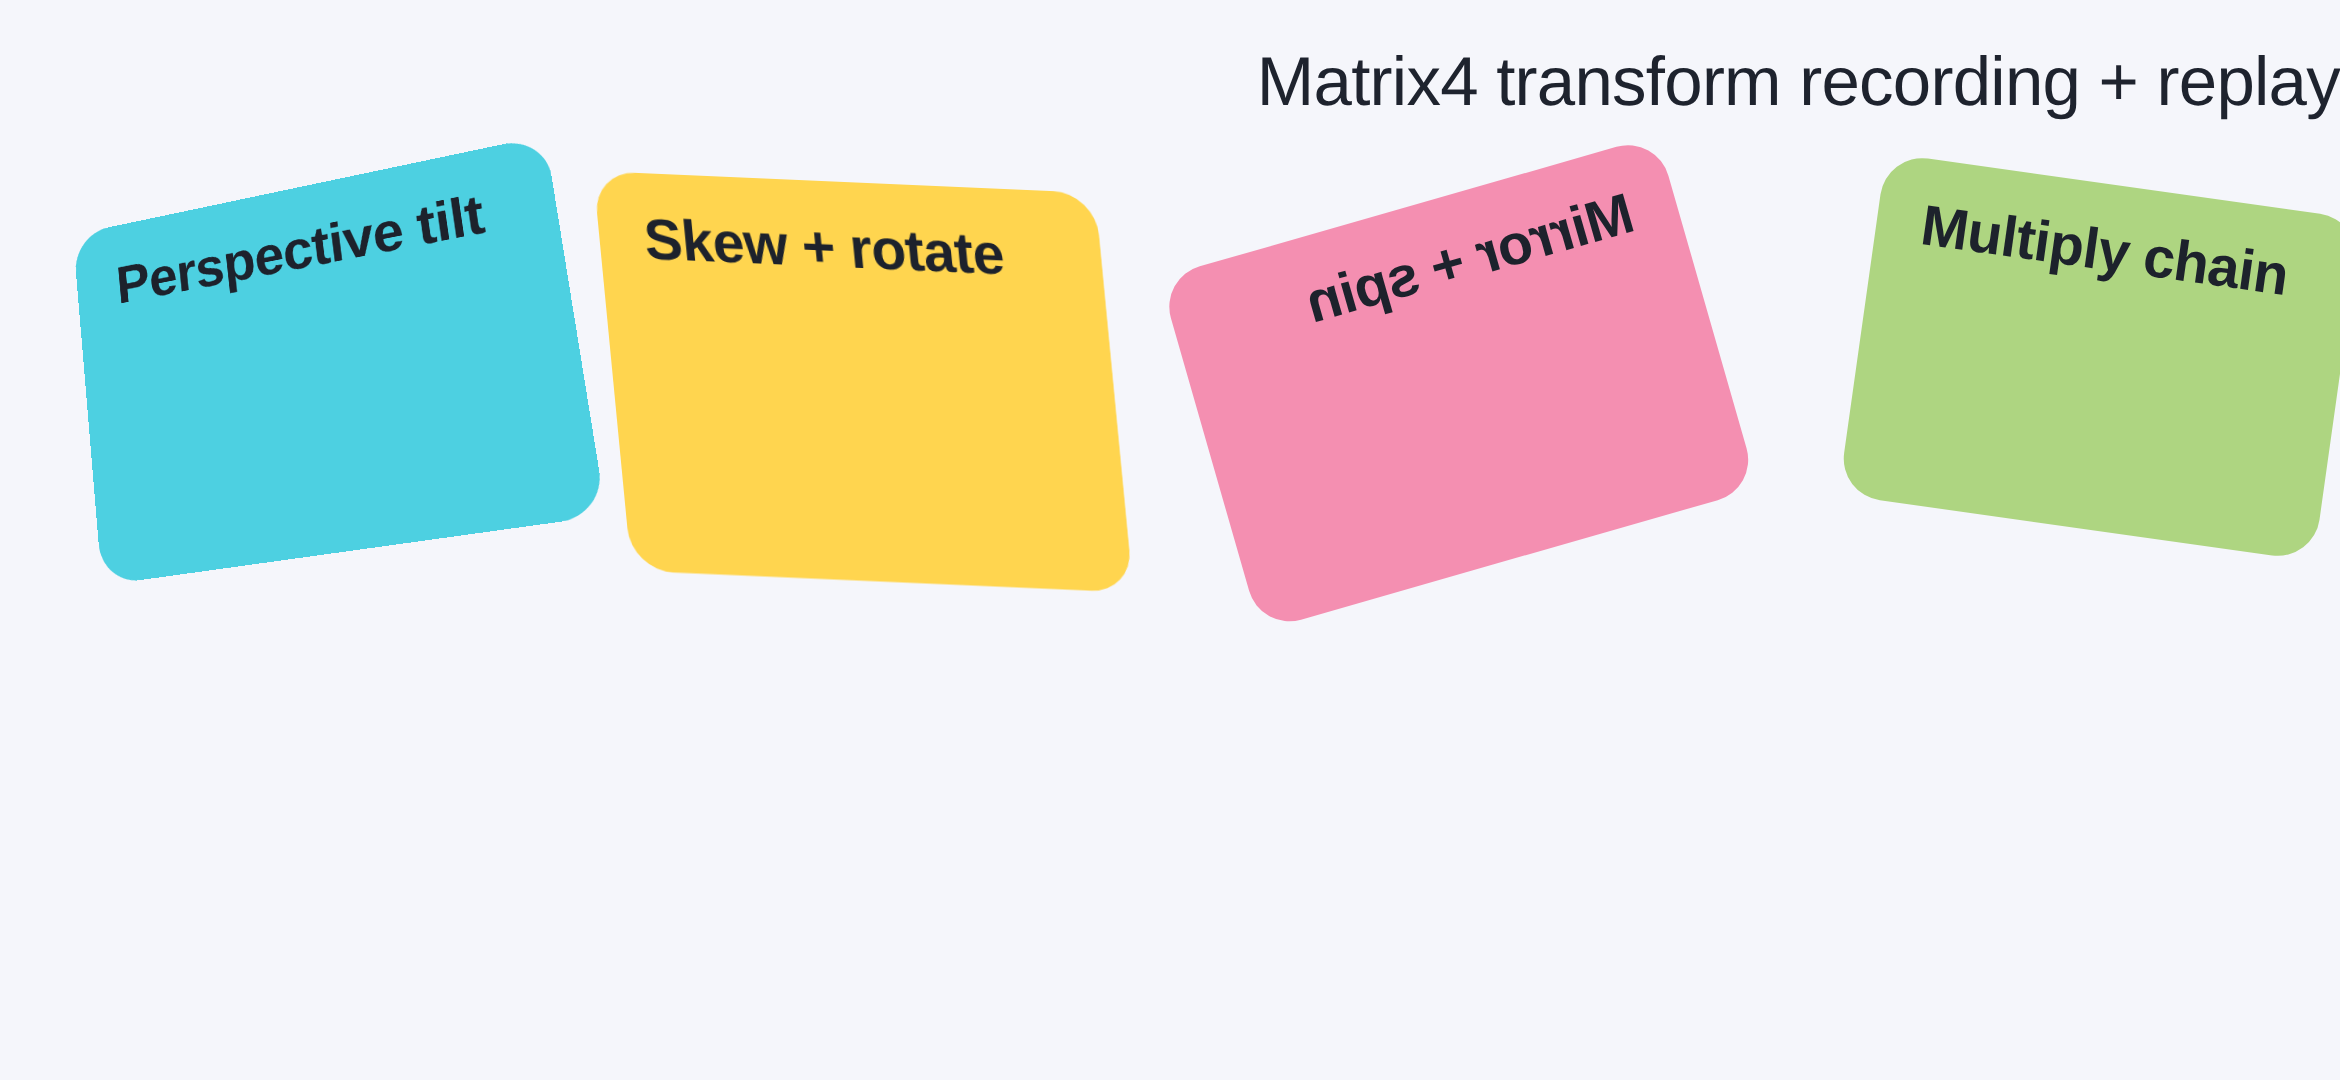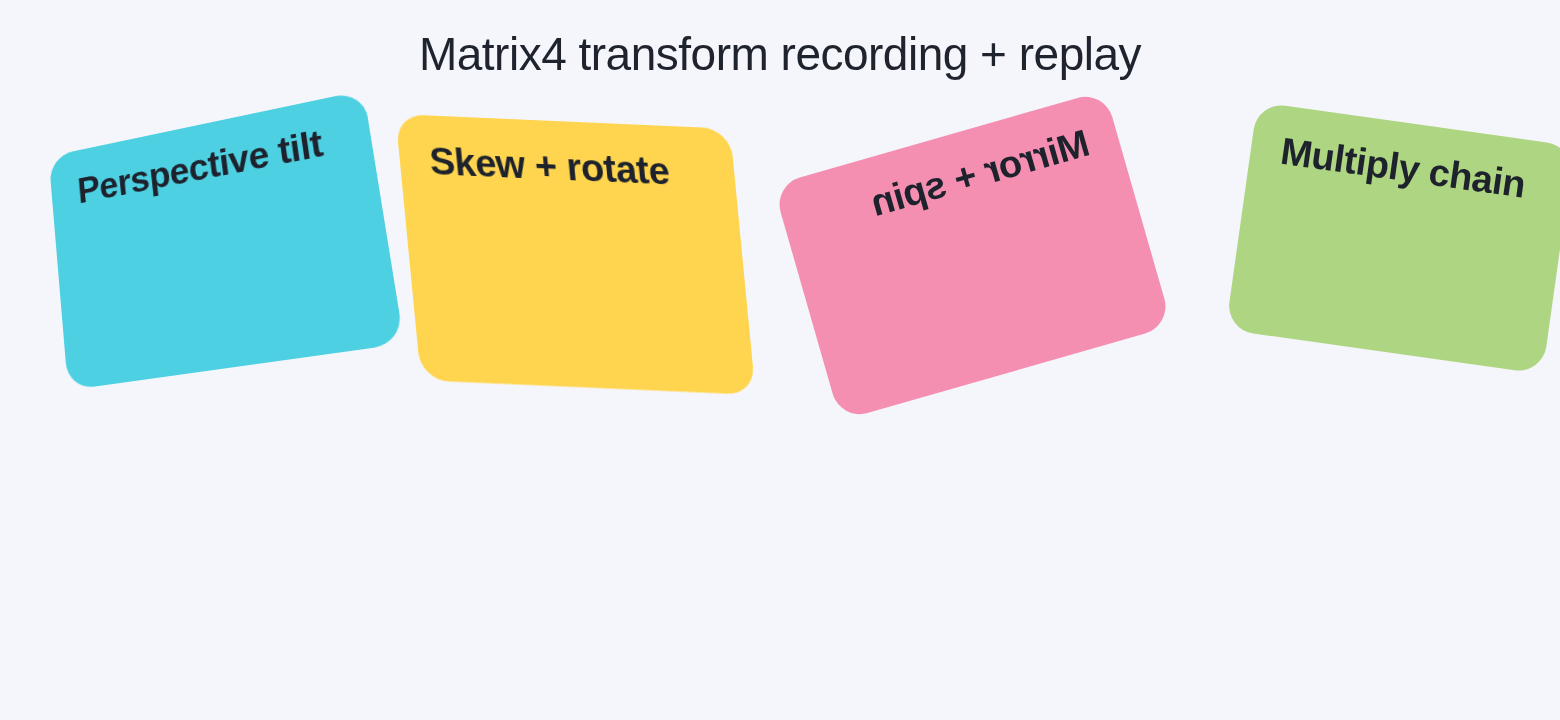--- a/index.html
+++ b/index.html
@@ -10,21 +10,21 @@
     background: #f5f6fb; 
     font-family: "Liberation Sans", "DejaVu Sans", sans-serif;
   }
   .stage { position: absolute; inset: 0; }
 
   .title {
     position: absolute;
     top: 27px;
     left: 0;
     width: 100%;
-    text-align: center;
+    text-align: right;
     font-size: 46px;
     font-weight: 500;
     letter-spacing: -0.5px;
     color: #1e232e;
   }
 
   .card {
     position: absolute;
     border-radius: 28px;
     padding: 24px 30px;

